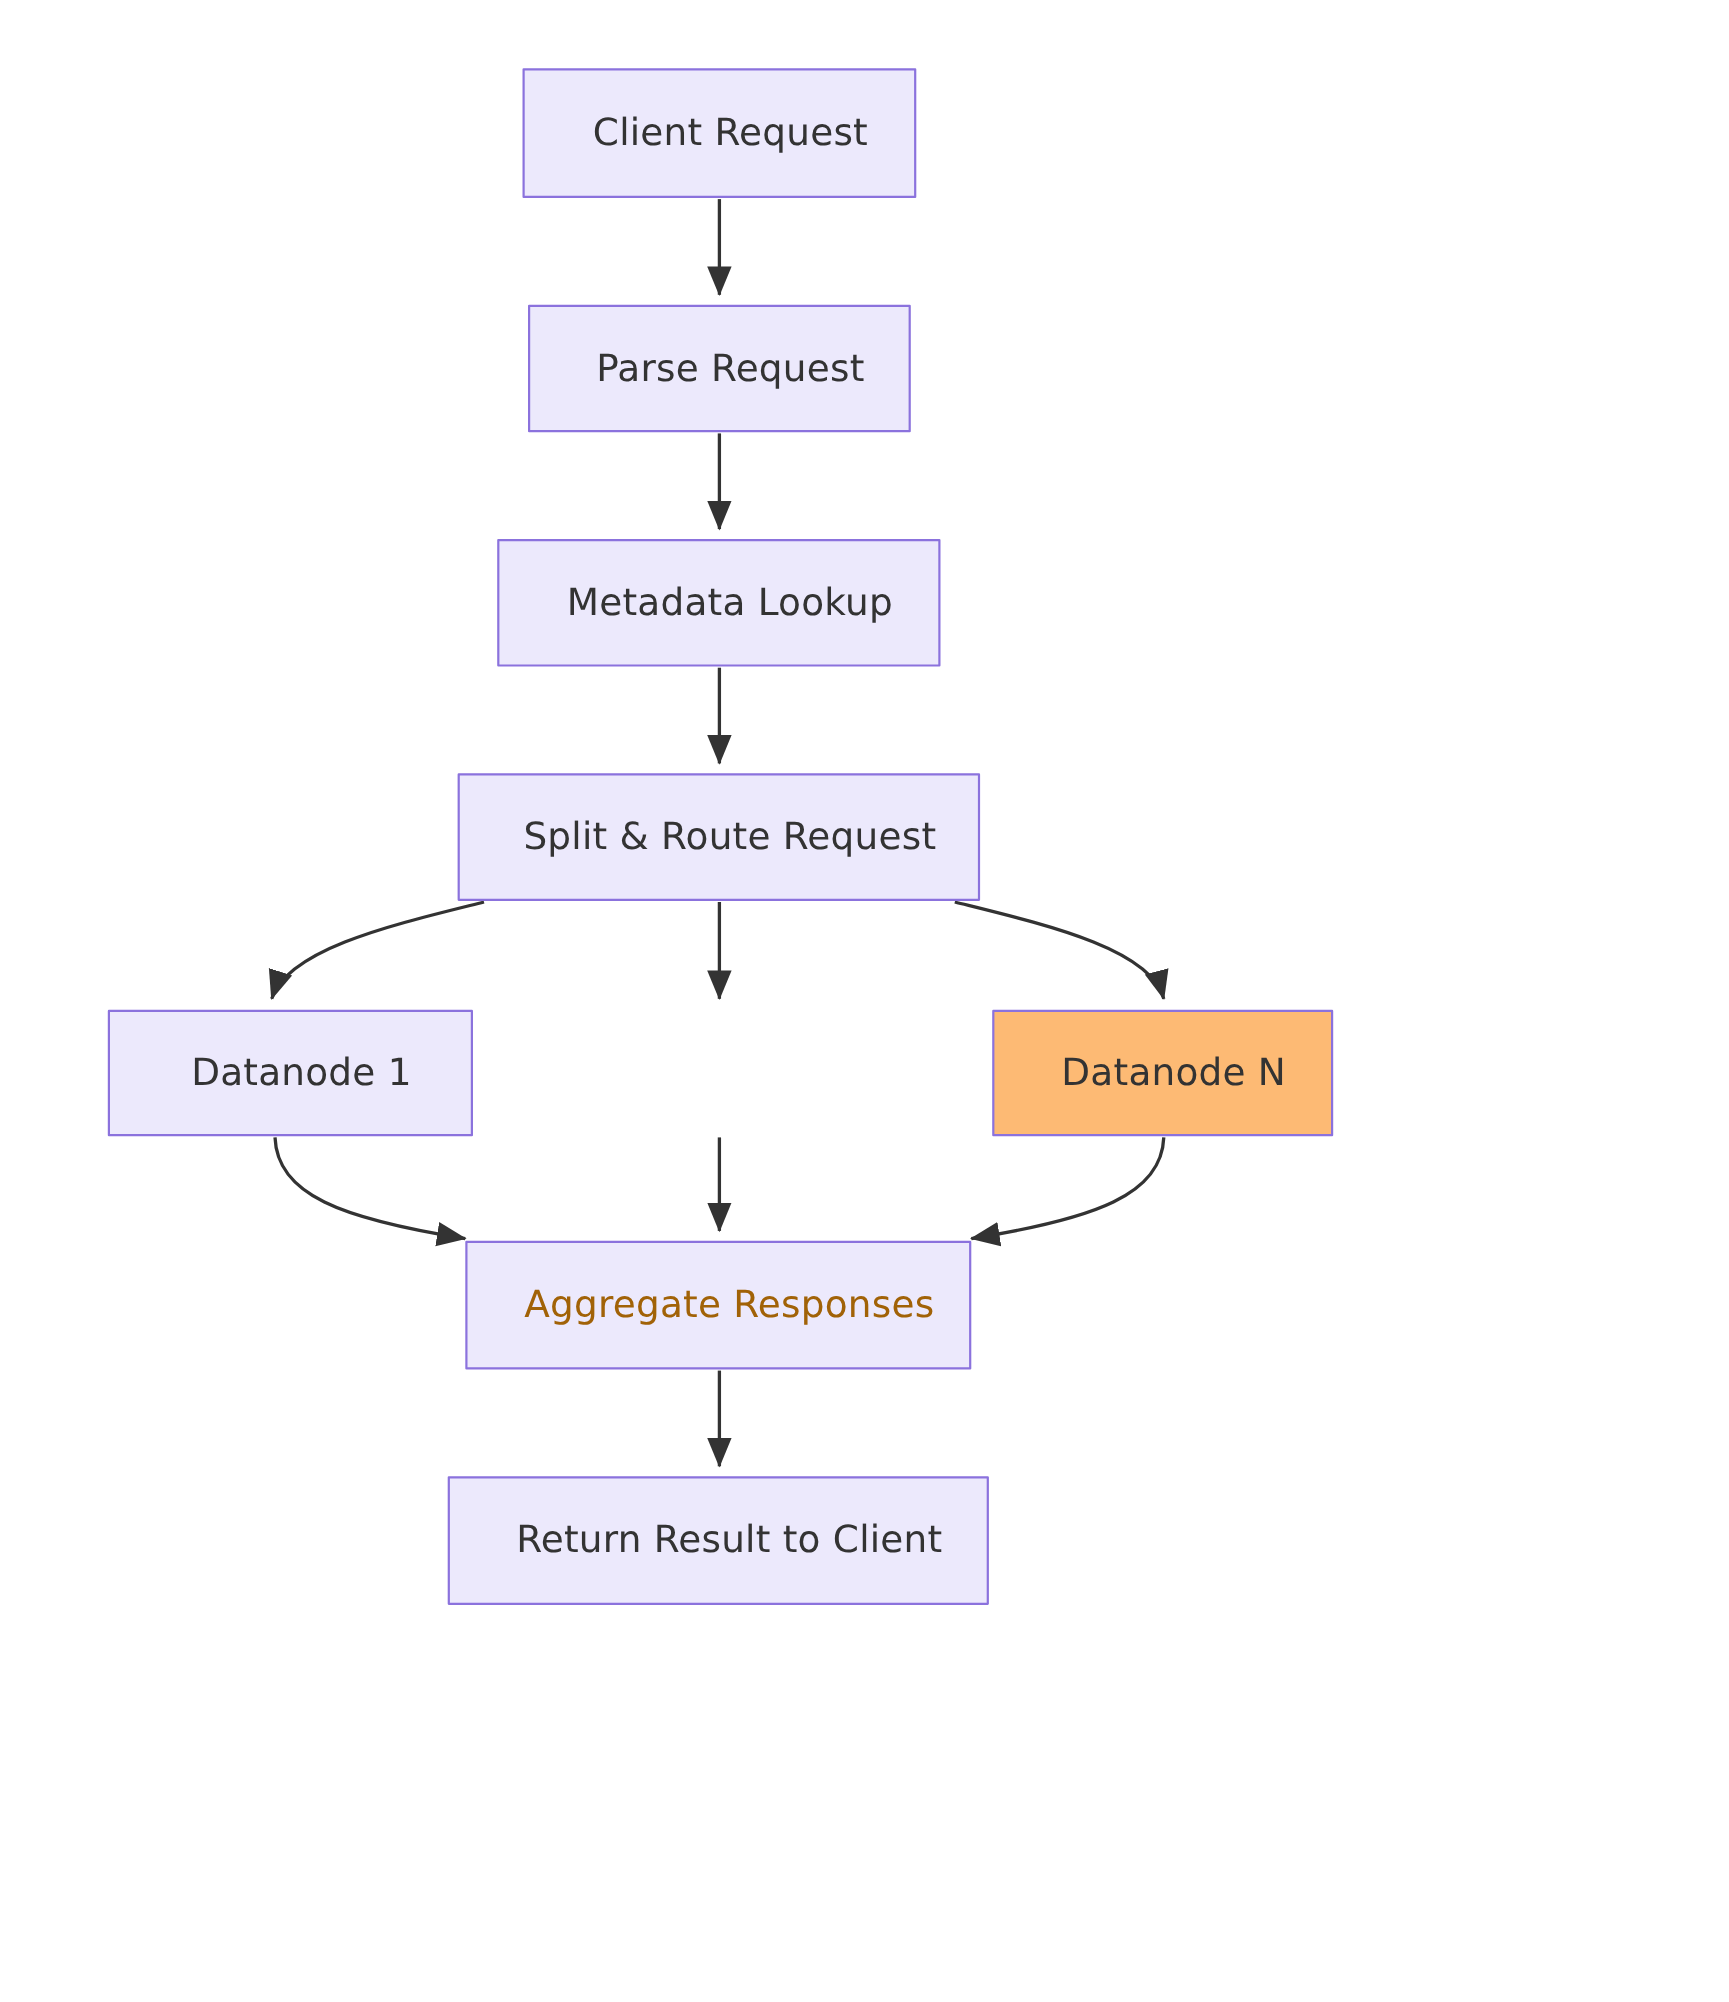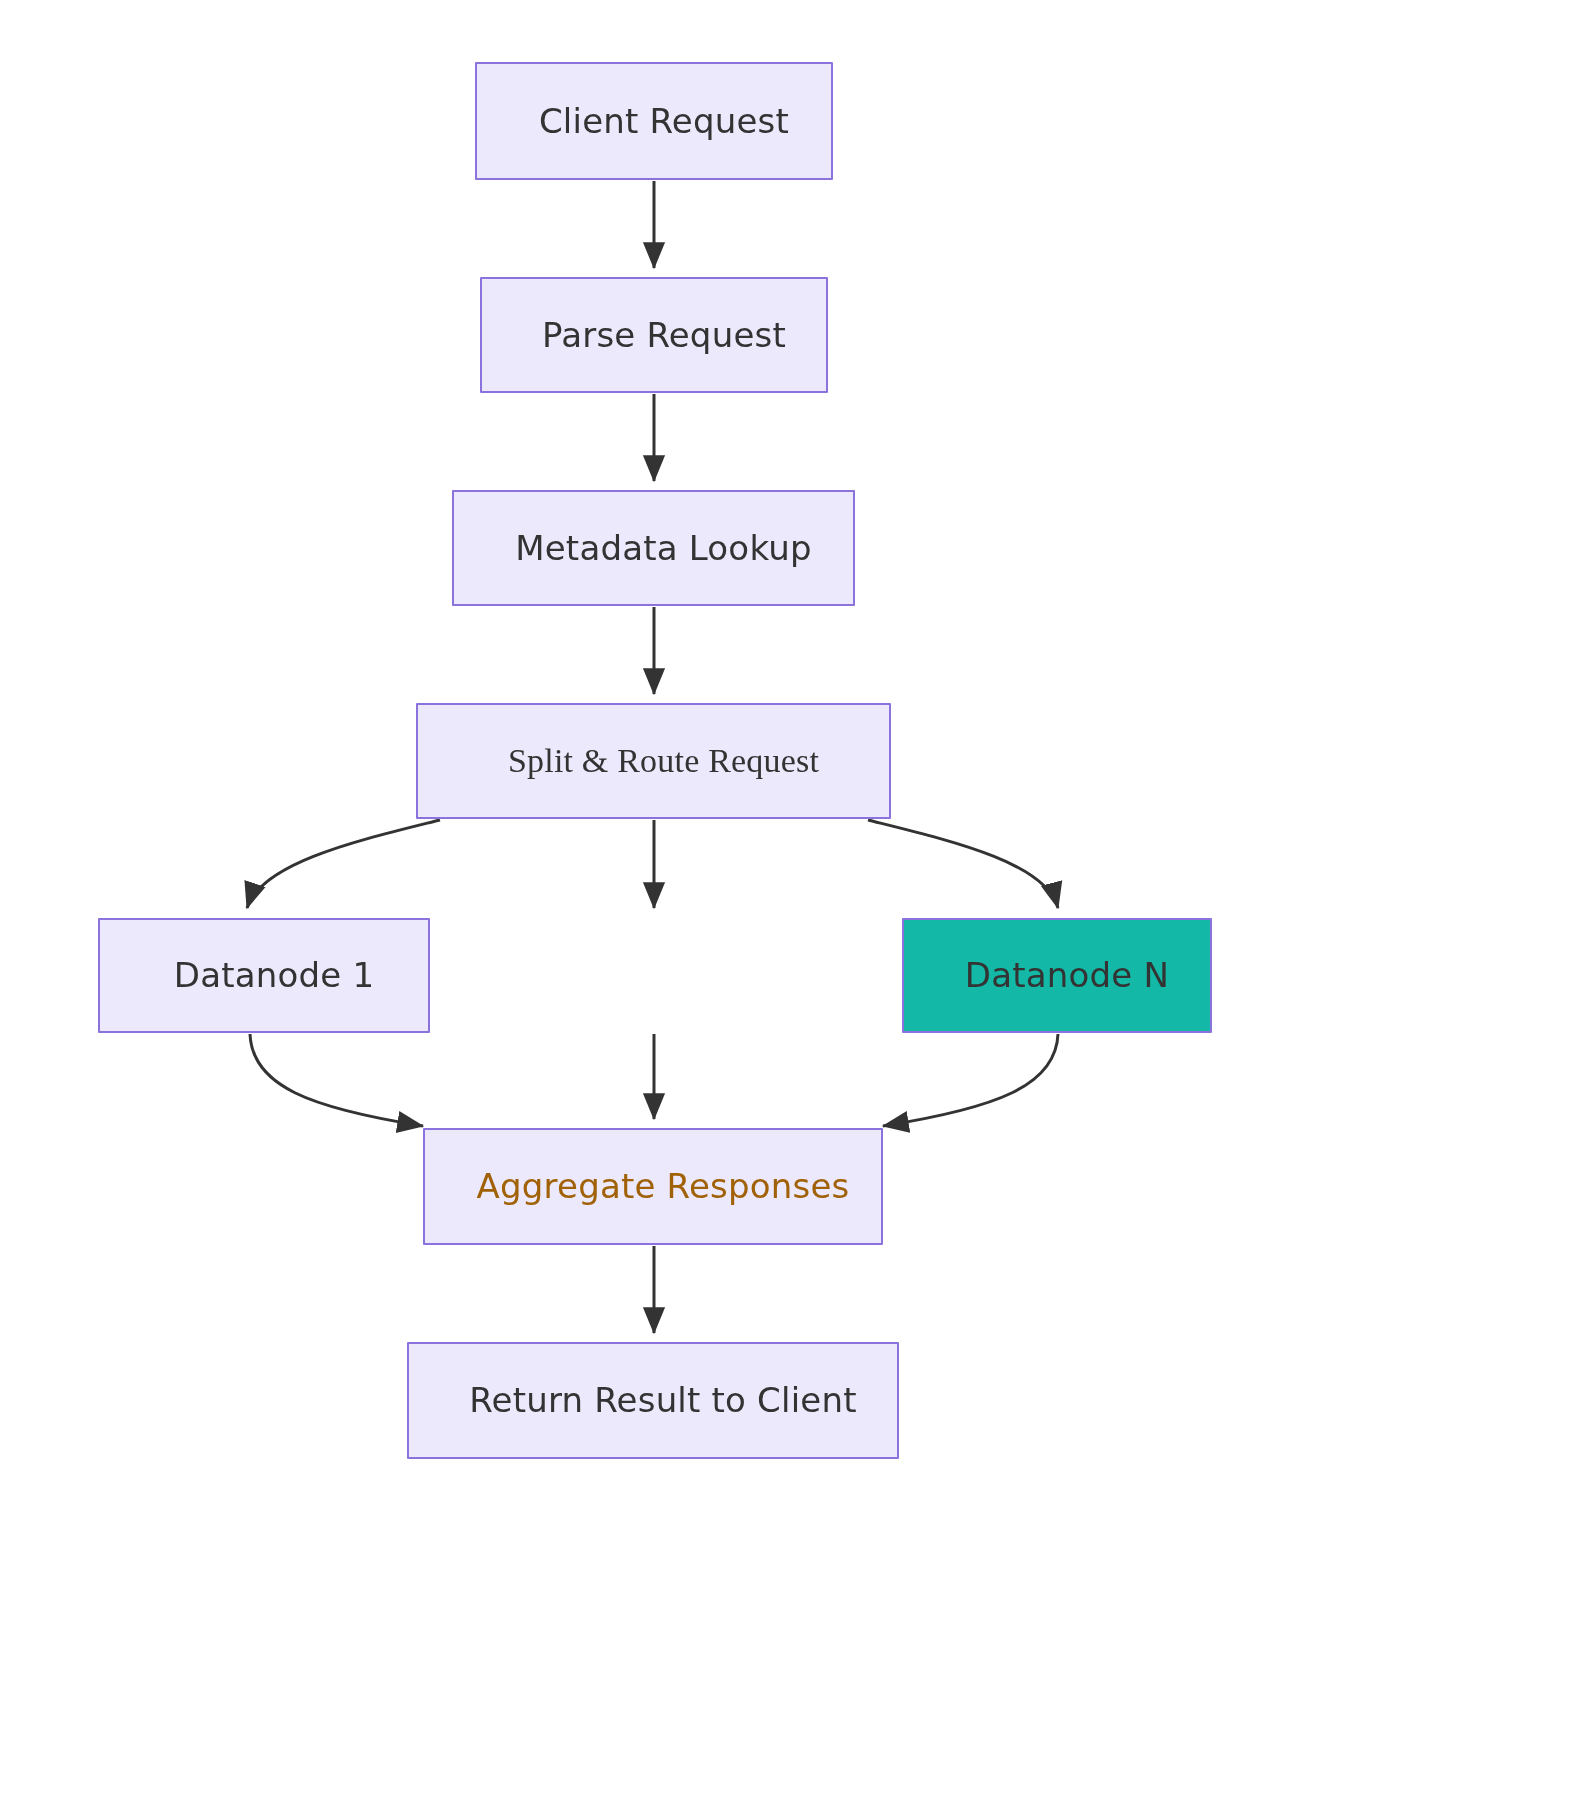--- a/index.html
+++ b/index.html
@@ -90,30 +90,30 @@
   </div>
 
   <div class="node" id="node-metadata-lookup" style="left: 452px; top: 490px; width: 403px; height: 116px; background: rgb(236, 233, 252); border-color: rgb(139, 114, 221); color: rgb(51, 51, 51);">
     <span class="node-label">Metadata Lookup</span>
   </div>
 
   <div class="node" id="node-parse-request" style="left: 480px; top: 277px; width: 348px; height: 116px; background: rgb(236, 233, 252); border-color: rgb(139, 114, 221); color: rgb(51, 51, 51);">
     <span class="node-label">Parse Request</span>
   </div>
 
-  <div class="node" id="node-split-route-request" style="left: 416px; top: 703px; width: 475px; height: 116px; background: rgb(236, 233, 252); border-color: rgb(139, 114, 221); color: rgb(51, 51, 51); font-family: Liberation Serif, serif;">
+  <div class="node" id="node-split-route-request" style="left: 416px; top: 703px; width: 475px; height: 116px; background: rgb(236, 233, 252); border-color: rgb(139, 114, 221); color: rgb(51, 51, 51);">
     <span class="node-label">Split &amp; Route Request</span>
   </div>
 
   <div class="node" id="node-datanode-1" style="left: 98px; top: 918px; width: 332px; height: 115px; background: rgb(236, 233, 252); border-color: rgb(139, 114, 221); color: rgb(51, 51, 51);">
     <span class="node-label">Datanode 1</span>
   </div>
 
 
-  <div class="node" id="node-datanode-n" style="left: 902px; top: 918px; width: 310px; height: 115px; background: #14b8a6; border-color: rgb(139, 114, 221); color: rgb(51, 51, 51);">
+  <div class="node" id="node-datanode-n" style="left: 902px; top: 918px; width: 310px; height: 115px; background: #fdba74; border-color: rgb(139, 114, 221); color: rgb(51, 51, 51);">
     <span class="node-label">Datanode N</span>
   </div>
 
   <div class="node" id="node-aggregate-responses" style="left: 423px; top: 1128px; width: 460px; height: 117px; background: rgb(236, 233, 252); border-color: rgb(139, 114, 221); color: #a16207;">
     <span class="node-label">Aggregate Responses</span>
   </div>
 
   <div class="node" id="node-return-result" style="left: 407px; top: 1342px; width: 492px; height: 117px; background: rgb(236, 233, 252); border-color: rgb(139, 114, 221); color: rgb(51, 51, 51);">
     <span class="node-label">Return Result to Client</span>
   </div>

